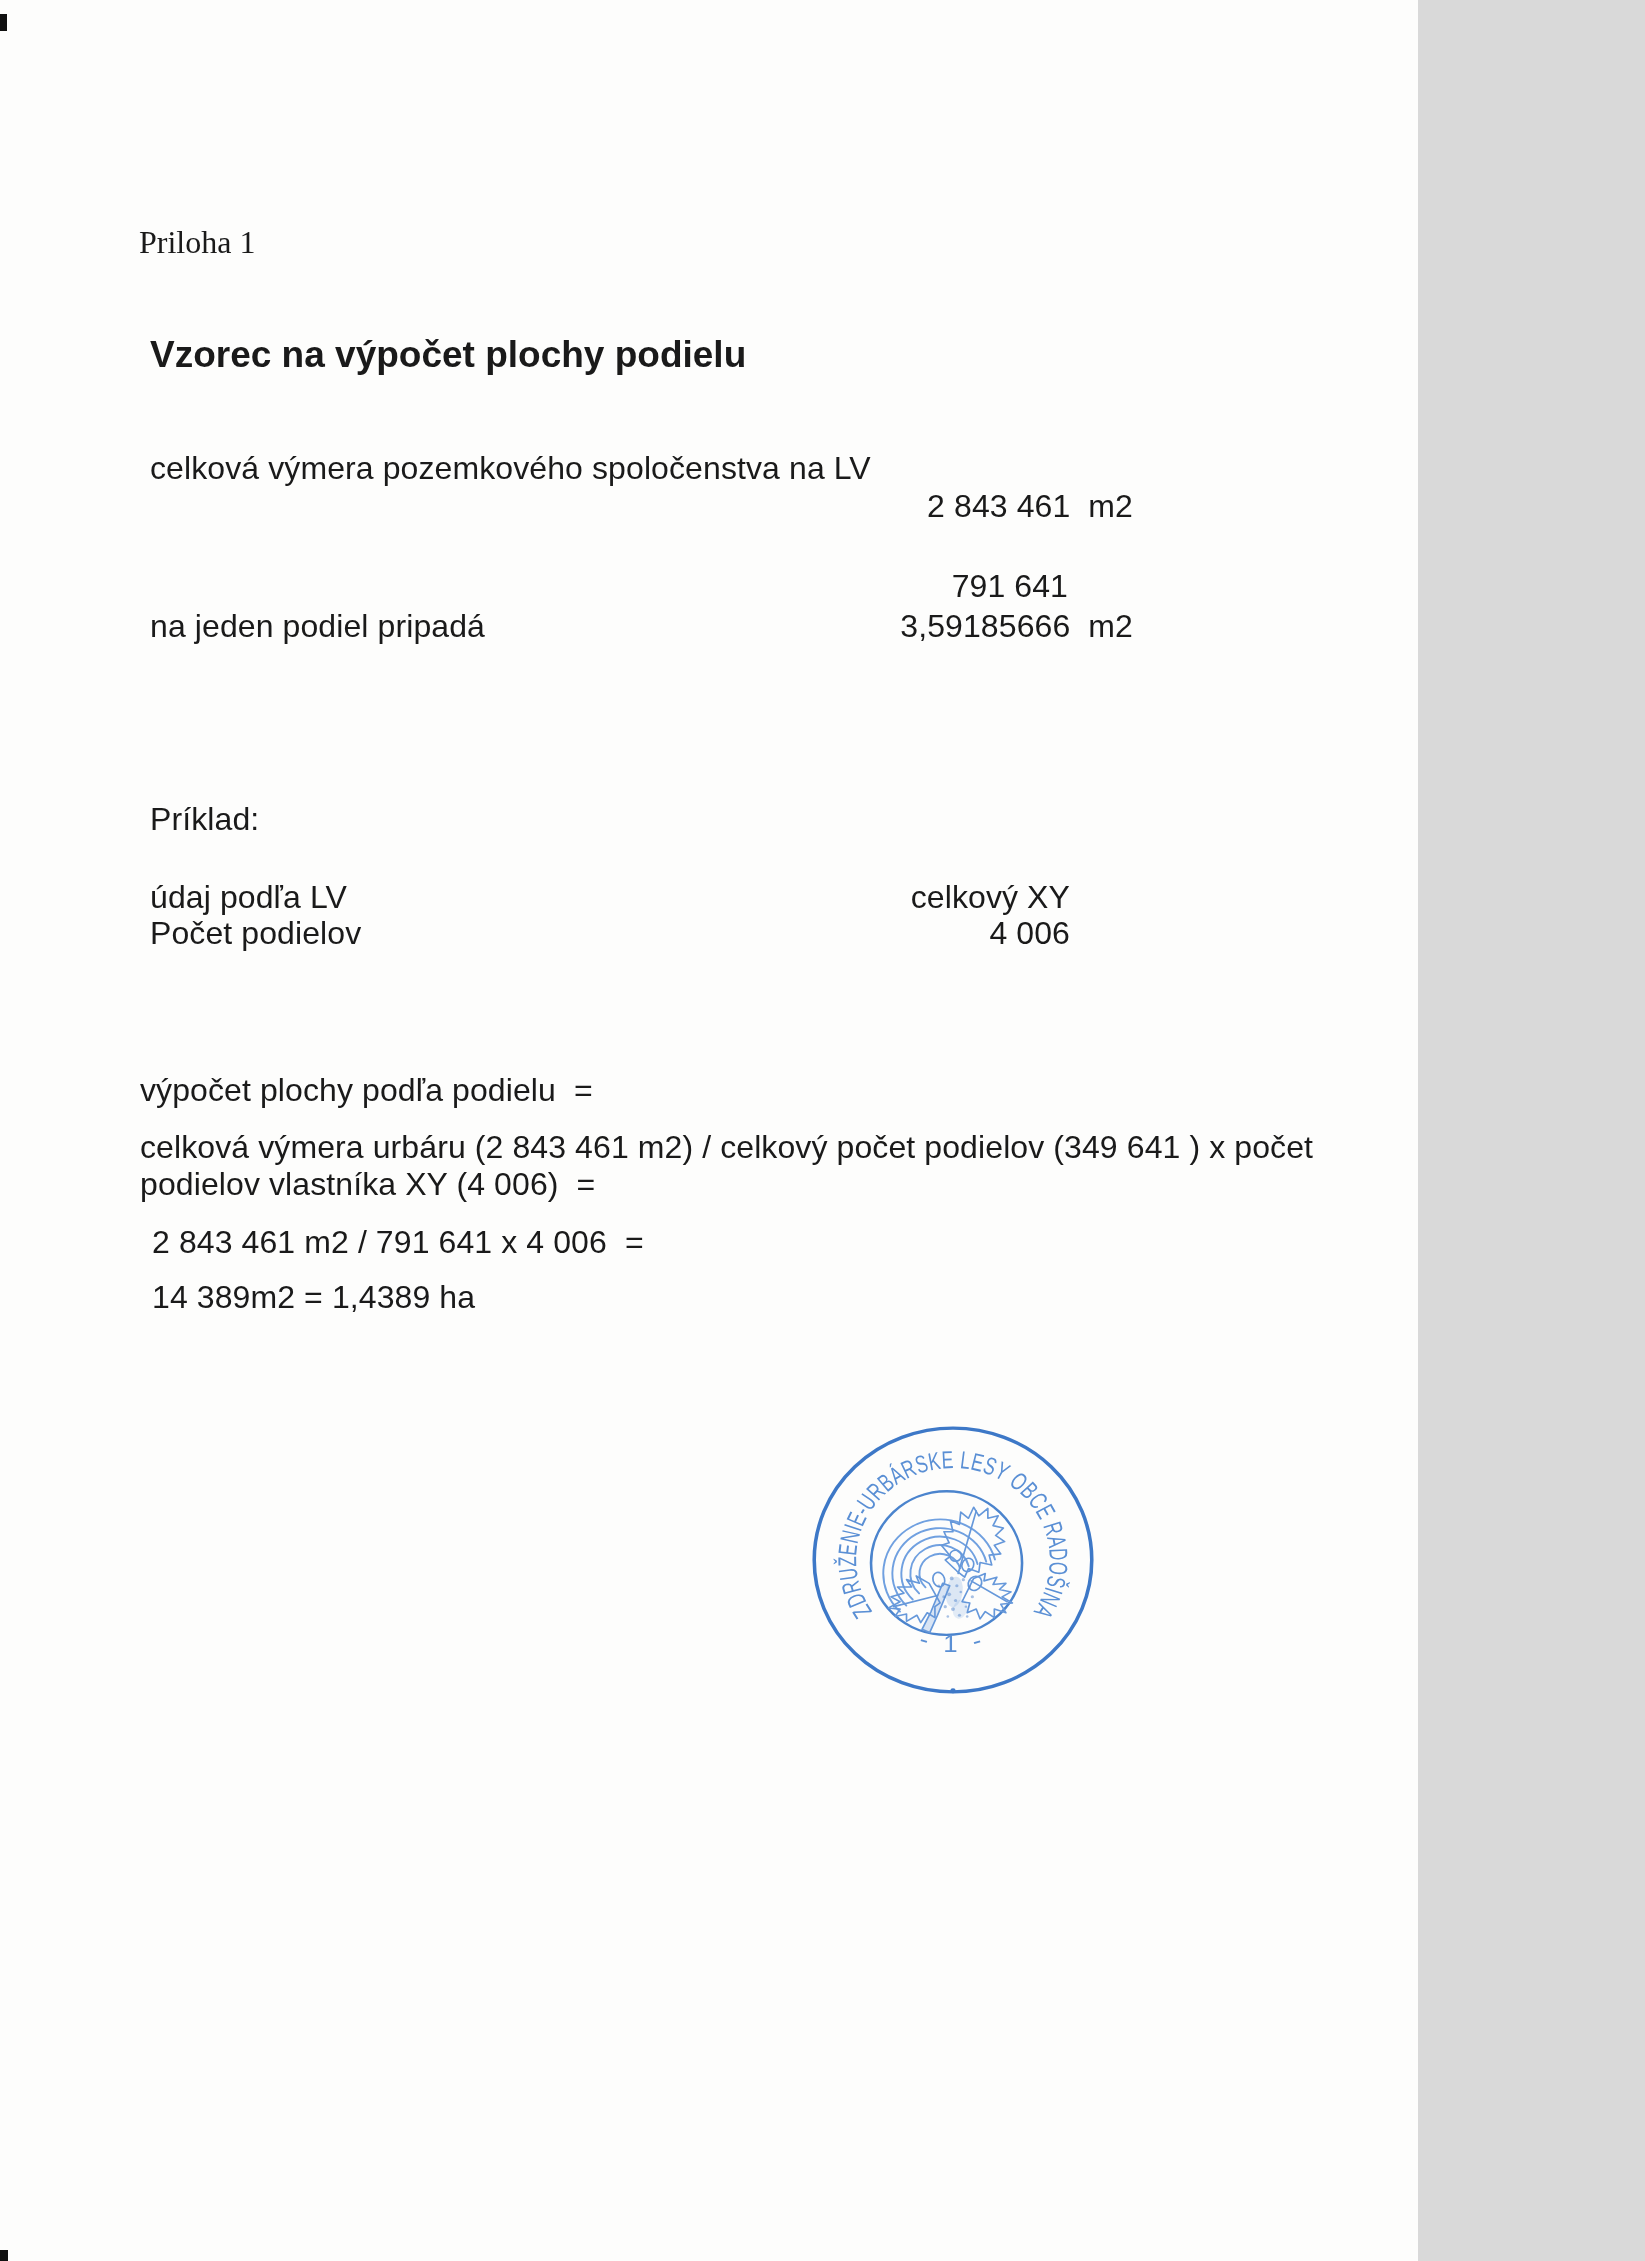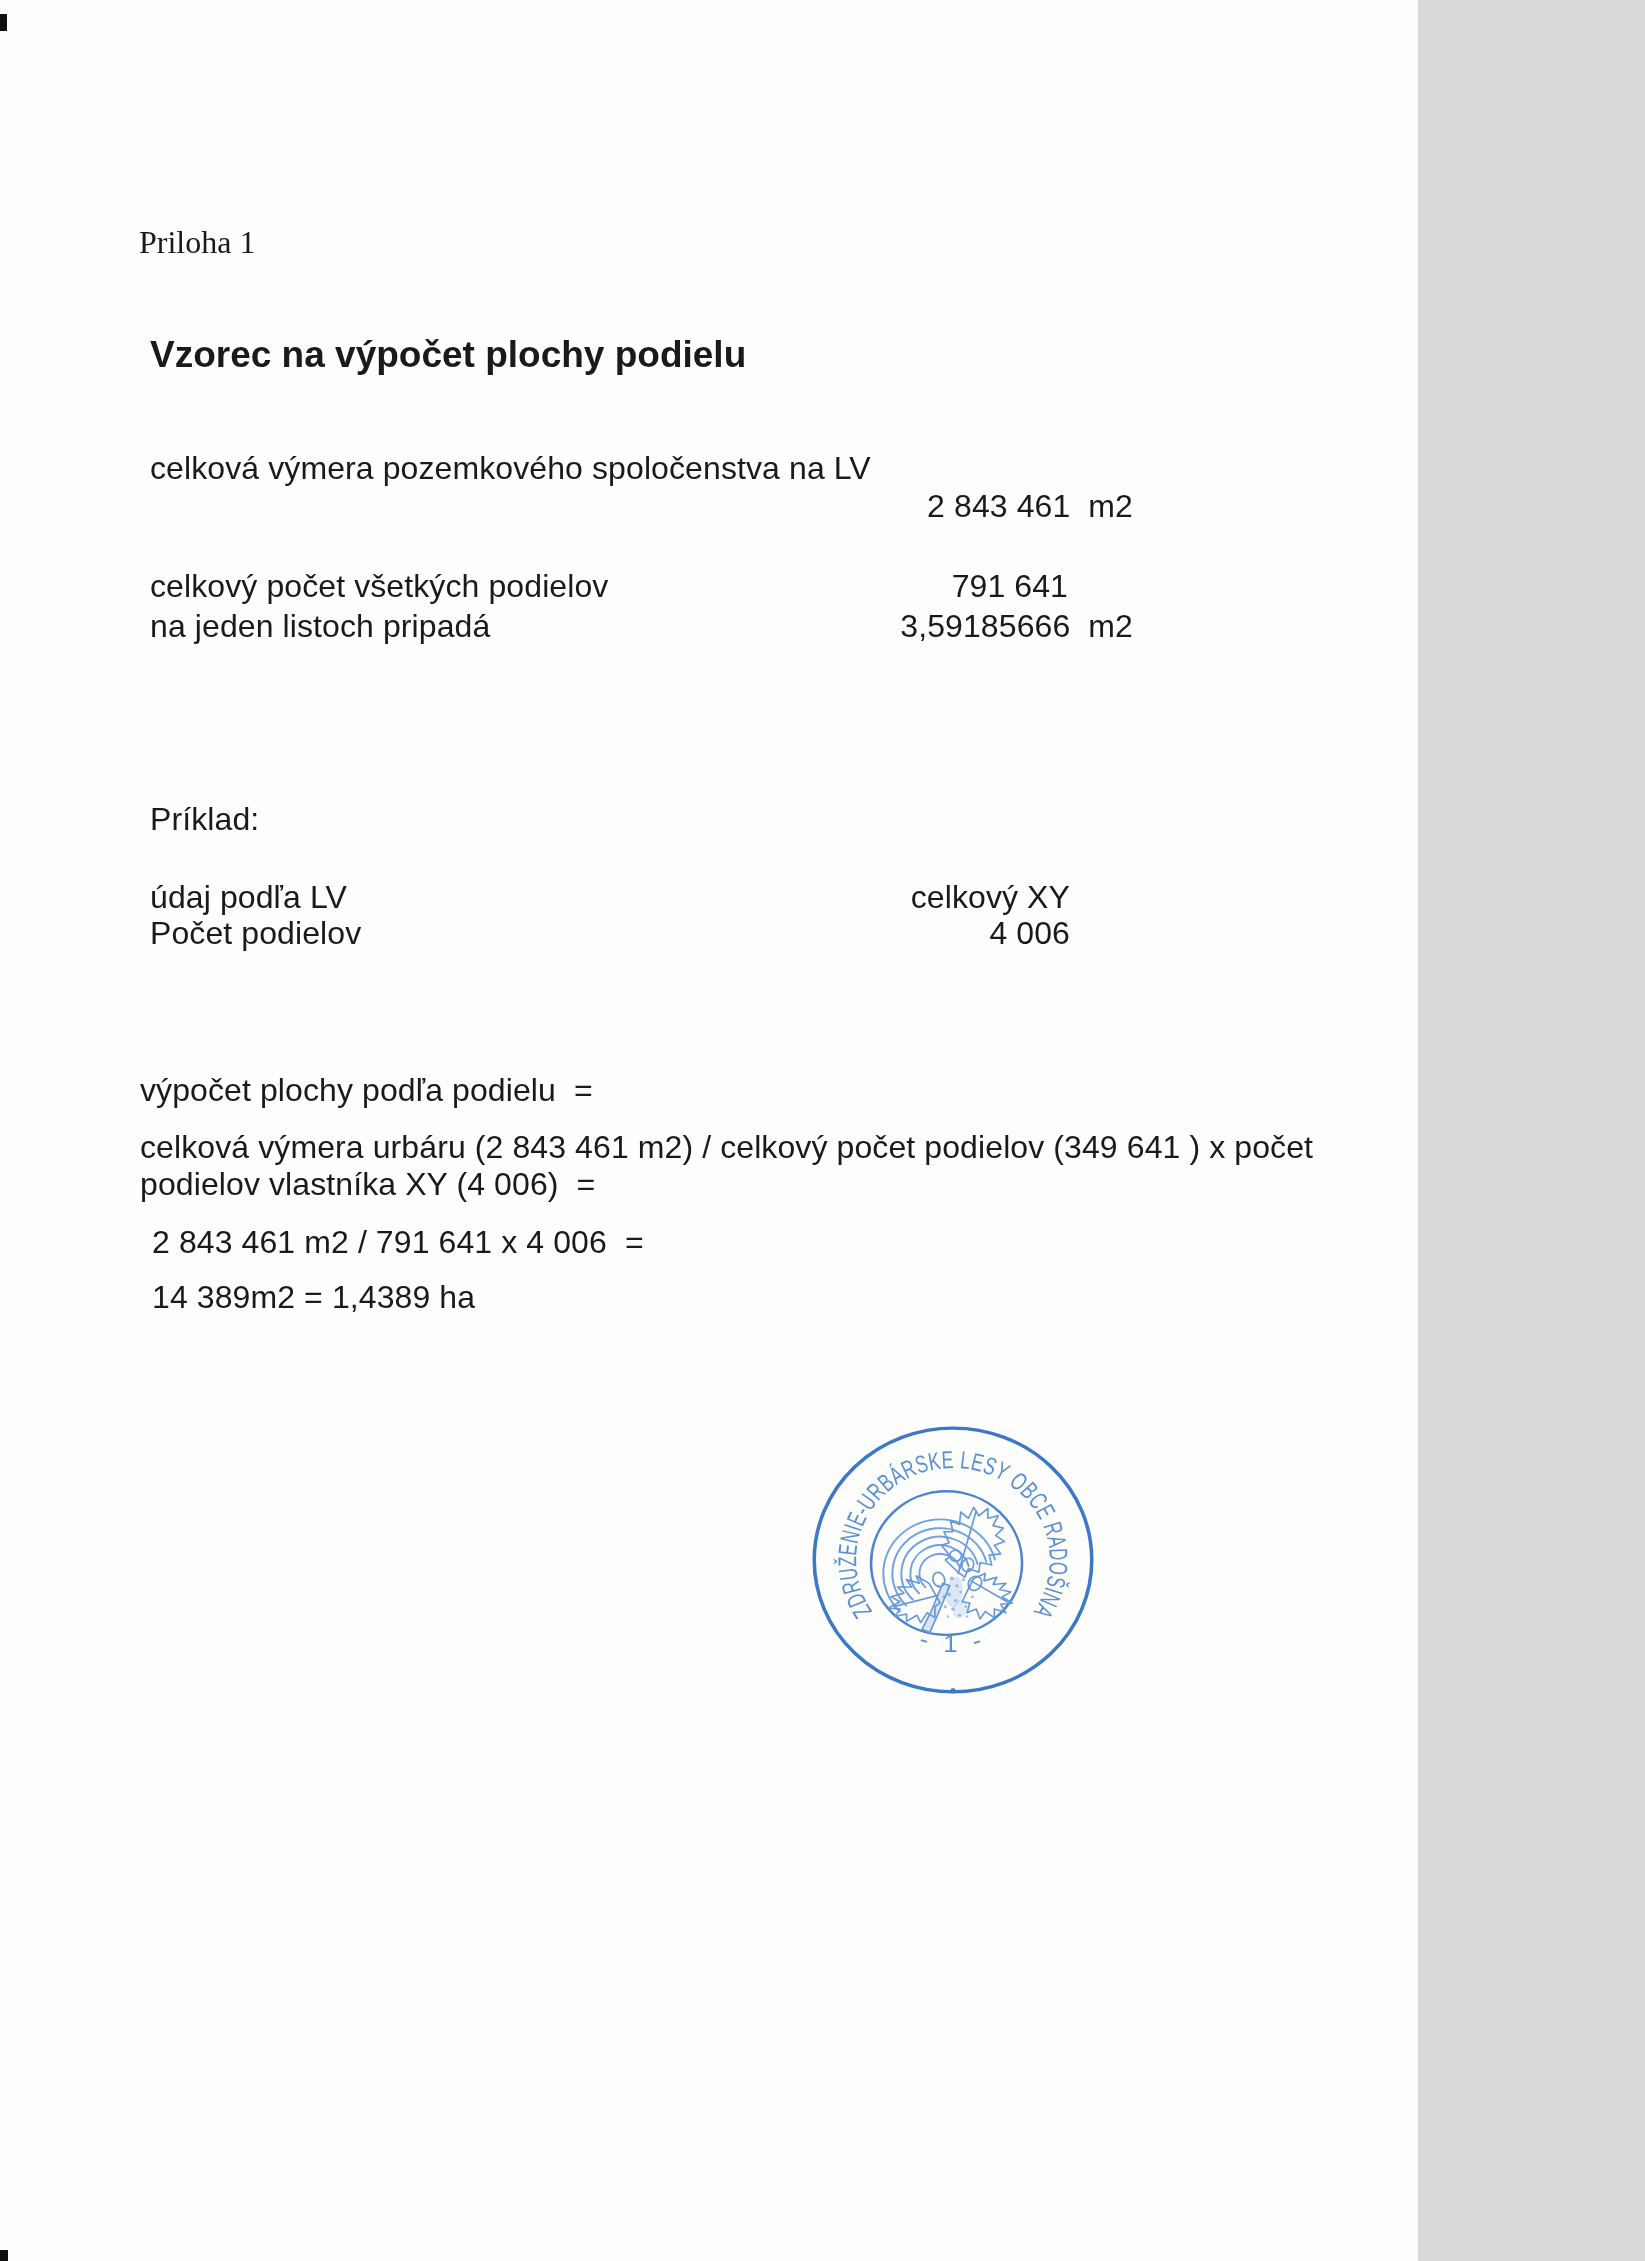--- a/index.html
+++ b/index.html
@@ -34,24 +34,23 @@
 
 <div class="page">
 
   <div class="t serif" style="left:139px;top:223px">Priloha 1</div>
 
   <div class="t title" style="left:150px;top:332px">Vzorec na výpočet plochy podielu</div>
 
   <div class="t" style="left:150px;top:449px">celková výmera pozemkového spoločenstva na LV</div>
   <div class="t val" style="right:285px;top:487px">2 843 461  m2</div>
 
-  <div class="t" style="left:150px;top:567px">celkový počet všetkých podielov</div>
   <div class="t val" style="right:350px;top:567px">791 641</div>
 
-  <div class="t" style="left:150px;top:607px">na jeden listoch pripadá</div>
+  <div class="t" style="left:150px;top:607px">na jeden podiel pripadá</div>
   <div class="t val" style="right:285px;top:607px">3,59185666  m2</div>
 
   <div class="t" style="left:150px;top:800px">Príklad:</div>
 
   <div class="t" style="left:150px;top:878px">údaj podľa LV</div>
   <div class="t val" style="right:348px;top:878px">celkový XY</div>
 
   <div class="t" style="left:150px;top:914px">Počet podielov</div>
   <div class="t val" style="right:348px;top:914px">4 006</div>
 

